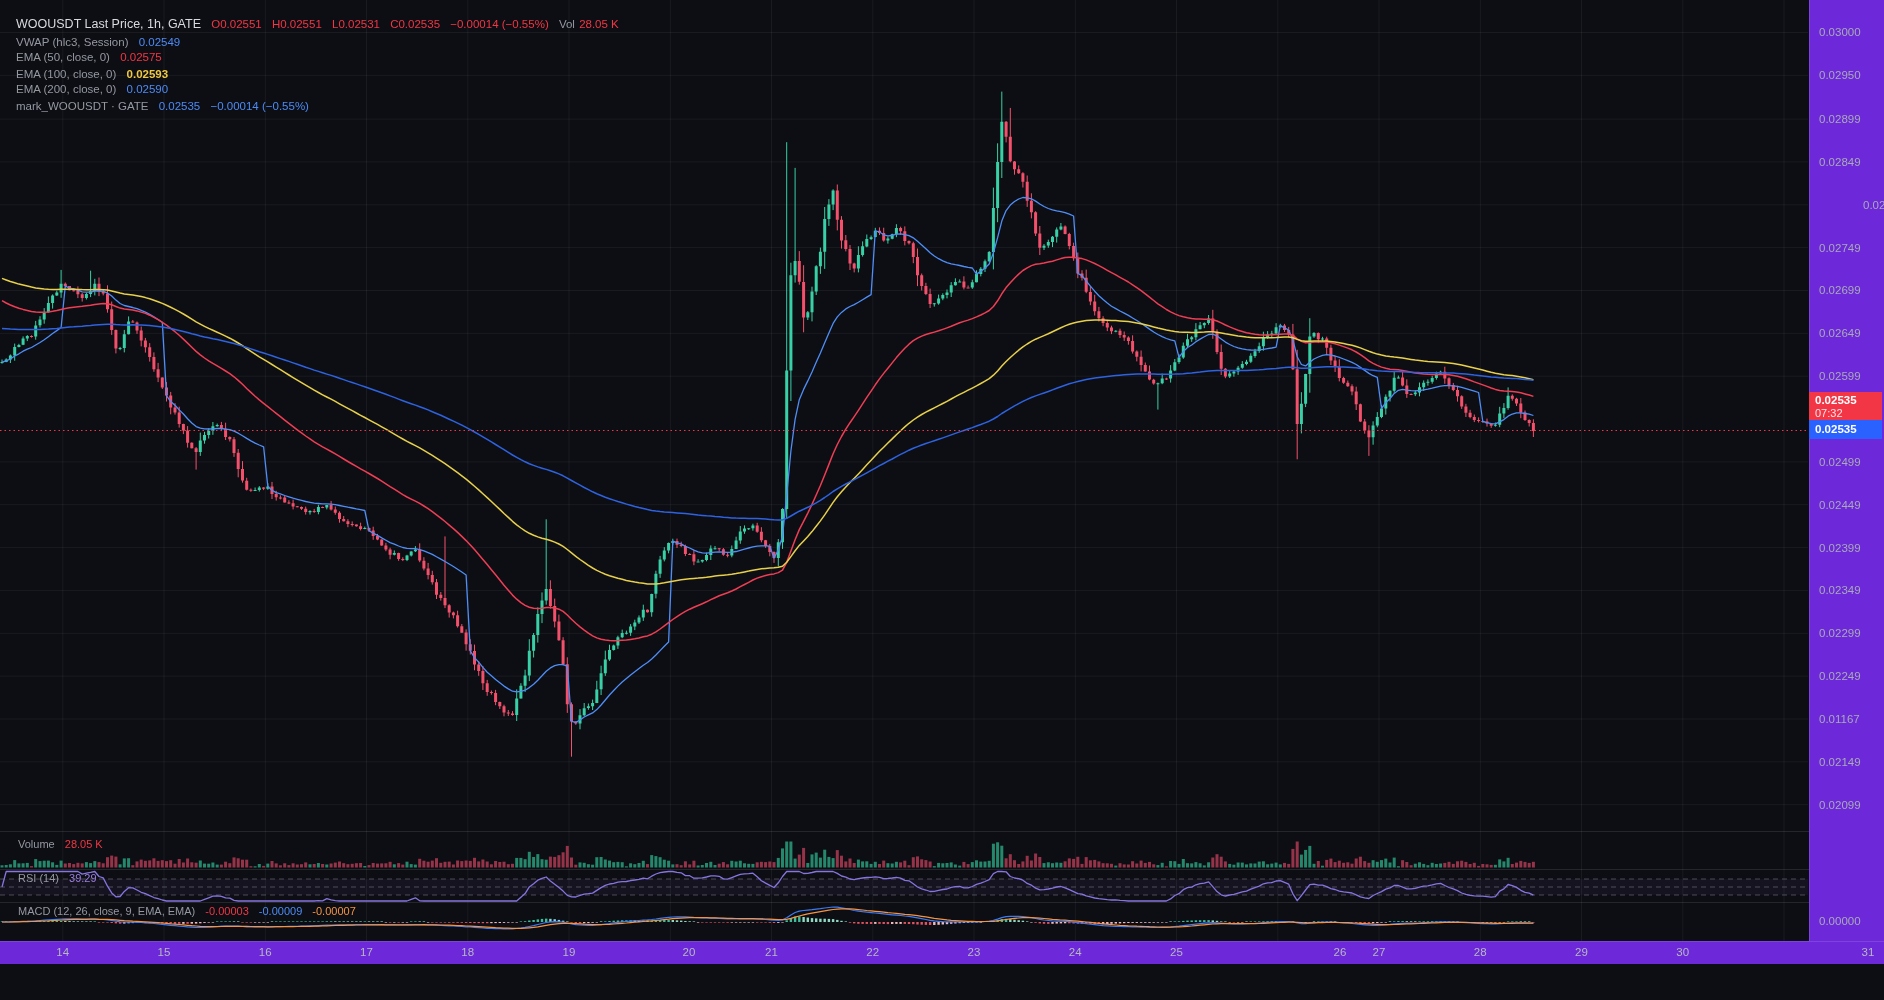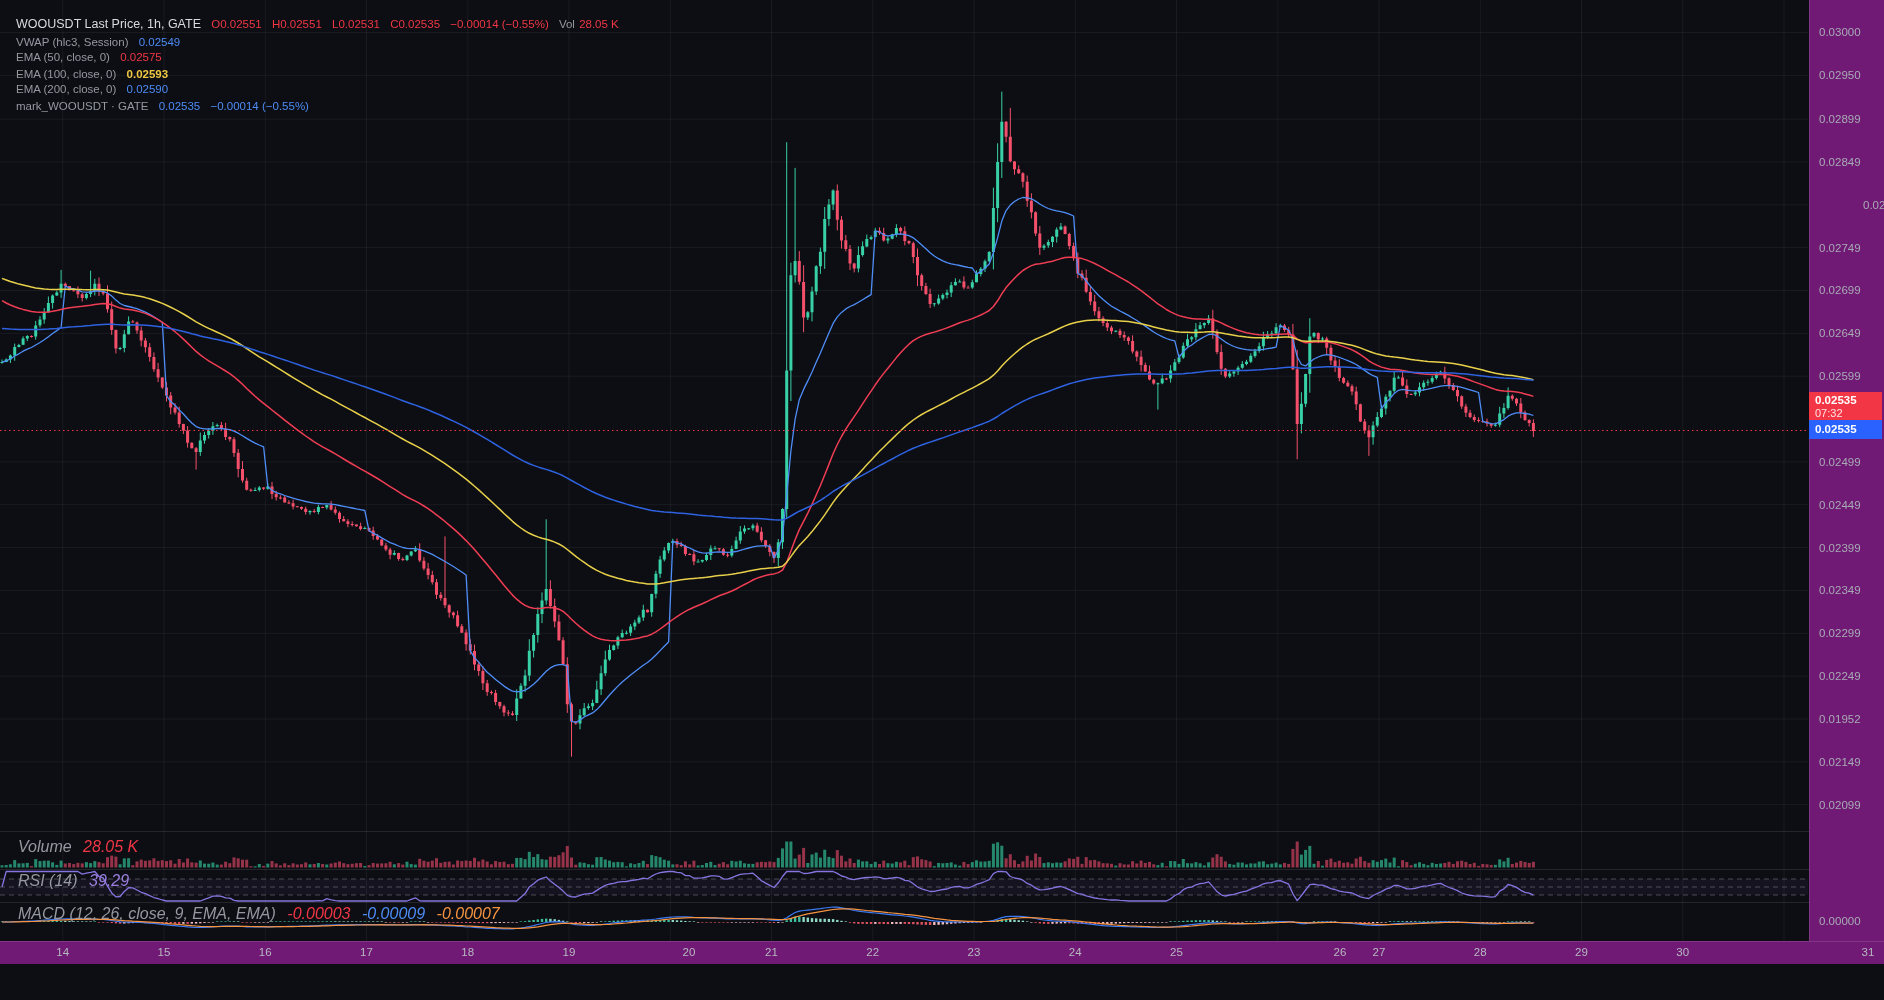--- a/index.html
+++ b/index.html
@@ -1,32 +1,32 @@
 <!DOCTYPE html>
 <html><head>
 <meta charset="utf-8">
 <style>
   html,body{margin:0;padding:0;background:#000;}
   .stage{position:relative;width:1884px;height:1000px;background:#0c0e13;overflow:hidden;
          font-family:"Liberation Sans",sans-serif;-webkit-font-smoothing:antialiased;}
   #plot{position:absolute;left:0;top:0;z-index:1;}
-  .axisband{position:absolute;z-index:2;background:#701a75;}
+  .axisband{position:absolute;z-index:2;background:#6d28d9;}
   #price-axis{left:1809px;top:0;width:75px;height:941px;border-left:1px solid rgba(255,255,255,.12);}
   #time-axis{left:0;top:941px;width:1884px;height:22px;border-top:1px solid rgba(255,255,255,.12);}
   #footer{position:absolute;left:0;top:963px;width:1884px;height:37px;background:#090a0e;z-index:2;
           display:flex;align-items:center;}
   .plabel{position:absolute;left:9px;font-size:11.5px;color:#a8abb4;z-index:3;white-space:nowrap;}
   .tlabel{position:absolute;top:946px;font-size:11.5px;color:#b6b9c0;z-index:3;transform:translateX(-50%);}
   .legend{position:absolute;left:16px;top:0;z-index:4;}
   .lrow{position:absolute;left:0;white-space:nowrap;font-size:11.5px;color:#9ja;}
   .lrow span{margin-right:7px;}
   .name{color:#9598a1;} .bright{color:#d8dadf;font-size:12.5px;}
   .vred{color:#f23645;} .vblue{color:#4d8bf5;} .vyellow{color:#f0c942;font-weight:bold;}
   .vpurple{color:#9c7fe0;} .vorange{color:#f59342;}
-  .panelabel{position:absolute;z-index:4;font-size:16px;color:#9598a1;white-space:nowrap;font-style:italic;}
+  .panelabel{position:absolute;z-index:4;font-size:11px;color:#9598a1;white-space:nowrap;}
   .panelabel span{margin-right:7px;}
   .tag{position:absolute;left:1809px;width:73px;z-index:5;color:#fff;padding-left:6px;box-sizing:border-box;}
   #tag-last{top:392px;height:28px;background:#f23645;font-size:11.5px;font-weight:bold;line-height:13px;padding-top:2px;}
   #tag-last .cd{font-weight:normal;font-size:11px;color:#ffe2e7;}
   #tag-mark{top:420px;height:19px;background:#2962ff;font-size:11.5px;font-weight:bold;line-height:19px;}
   #logo{display:flex;align-items:center;margin-left:14px;cursor:pointer;}
   #logo .brand{color:#cfd2d8;font-size:14.5px;font-weight:bold;margin-left:7px;}
 </style>
 </head>
 <body>
@@ -830,21 +830,21 @@
       <div class="plabel" style="top: 241.602px;">0.02749</div>
       <div class="plabel" style="top: 284.452px;">0.02699</div>
       <div class="plabel" style="top: 327.302px;">0.02649</div>
       <div class="plabel" style="top: 370.152px;">0.02599</div>
       <div class="plabel" style="top: 455.852px;">0.02499</div>
       <div class="plabel" style="top: 498.702px;">0.02449</div>
       <div class="plabel" style="top: 541.552px;">0.02399</div>
       <div class="plabel" style="top: 584.402px;">0.02349</div>
       <div class="plabel" style="top: 627.252px;">0.02299</div>
       <div class="plabel" style="top: 670.102px;">0.02249</div>
-      <div class="plabel" style="top: 712.952px;">0.01952</div>
+      <div class="plabel" style="top: 712.952px;">0.01167</div>
       <div class="plabel" style="top: 755.802px;">0.02149</div>
       <div class="plabel" style="top: 798.652px;">0.02099</div>
       <div class="plabel" style="top: 915px;">0.00000</div>
     </div>
   <div class="axisband" id="time-axis"></div>
 
   <div class="legend">
     <div class="lrow" style="top:17px">
       <span class="bright">WOOUSDT Last Price, 1h, GATE</span>
       <span class="vred">O0.02551</span>

